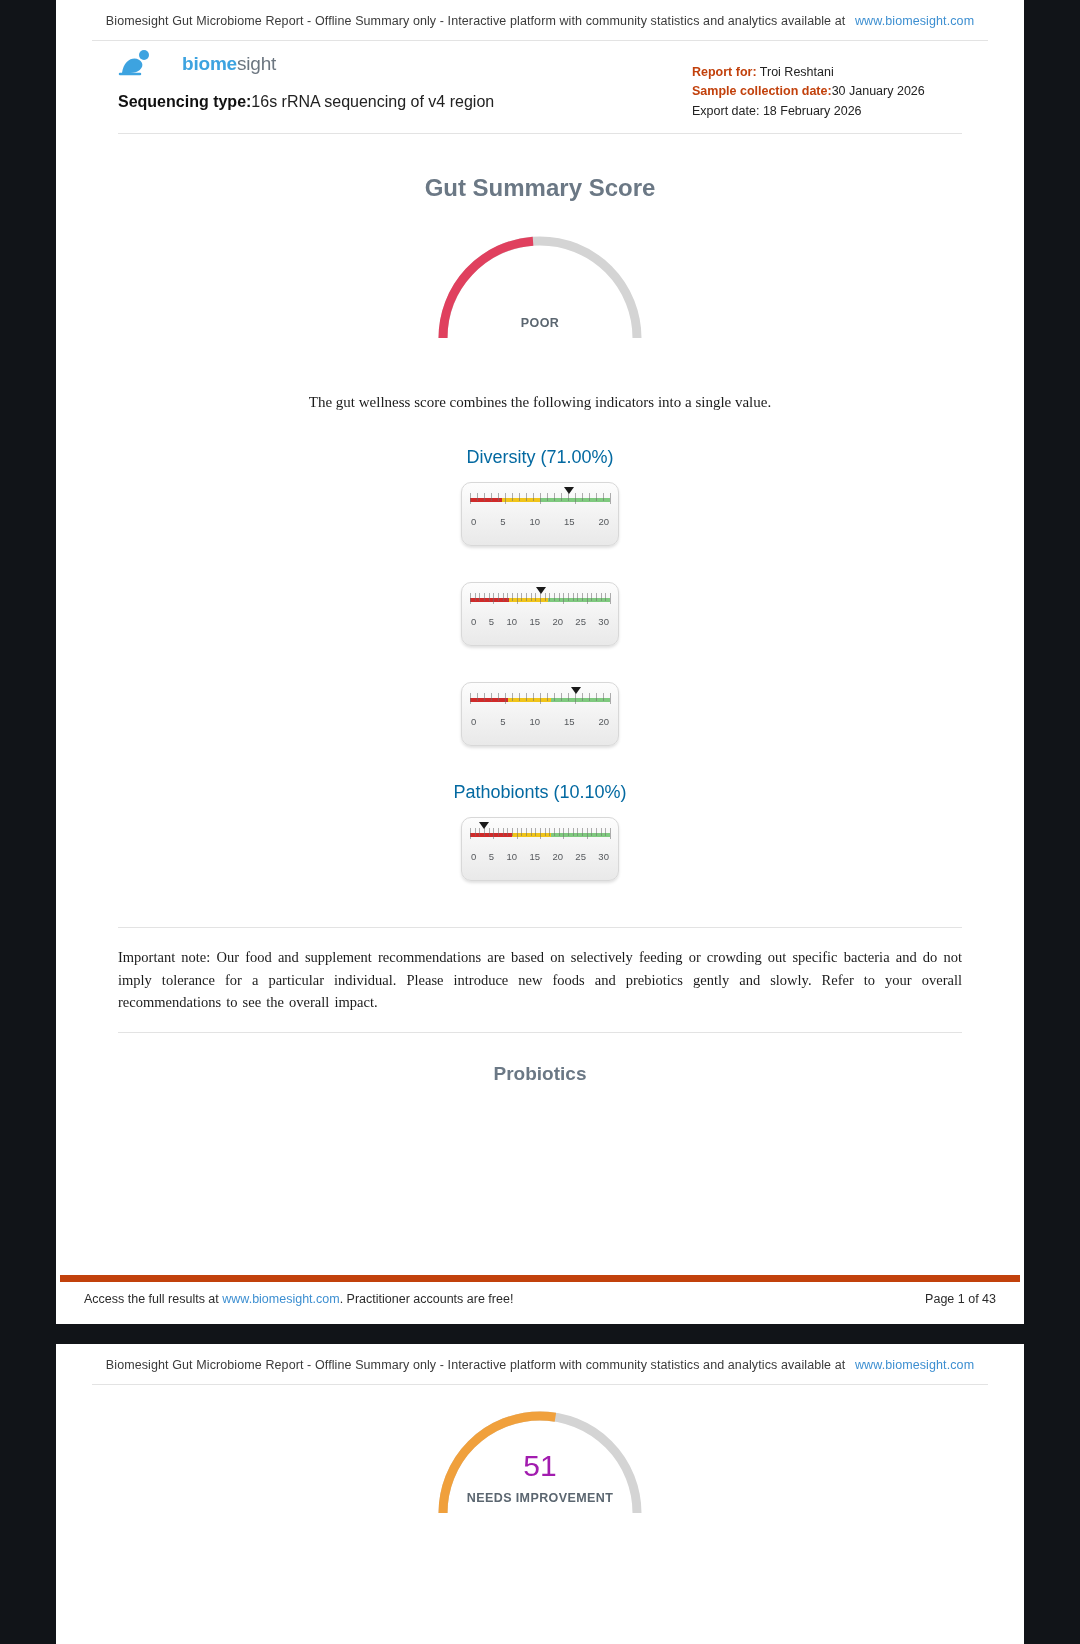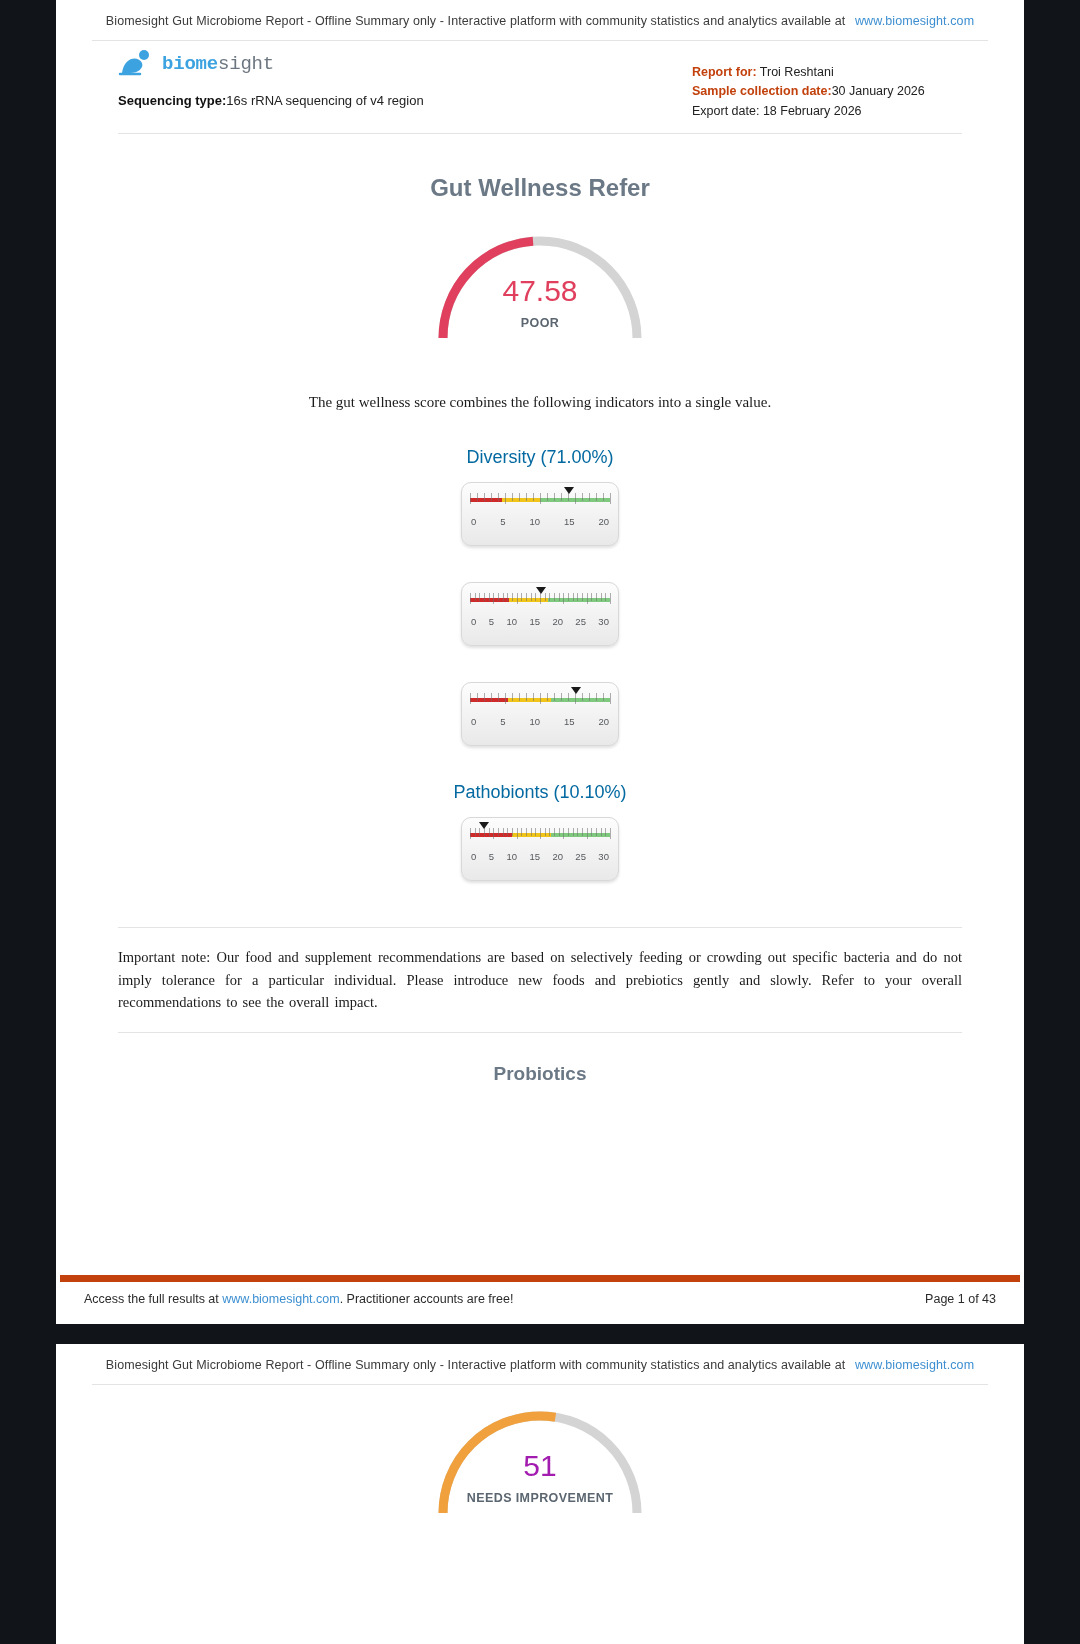--- a/index.html
+++ b/index.html
@@ -59,36 +59,35 @@
     margin: 0 62px;
     padding-bottom: 12px;
     border-bottom: 1px solid #e3e3e3;
   }
   .brand-block {
     padding-top: 8px;
   }
   .brand-logo {
     display: flex;
     align-items: center;
-    gap: 4px;
-    font-family: Liberation Mono, monospace;
+    gap: 24px;
   }
   .brand-mark {
     width: 40px;
     height: 30px;
     position: relative;
   }
   .brand-text {
     font-size: 19px;
     letter-spacing: -0.2px;
   }
   .brand-text .b1 { color: #3da3e0; font-weight: bold; }
   .brand-text .b2 { color: #6c7680; }
   .seq-line {
-    font-size: 13px;
+    font-size: 16px;
     color: #222;
     margin-top: 14px;
   }
   .seq-line b { color: #111; }
   .meta-block {
     font-size: 12.5px;
     color: #222;
     text-align: left;
     line-height: 1.55;
     padding-top: 22px;
@@ -261,28 +260,27 @@
         <div>
           <b>Sample collection date:</b><span>30 January 2026</span>
         </div>
         <div>
           <span>Export date:</span>
           <span>18 February 2026</span>
         </div>
       </div>
     </div>
 
-    <div class="section-title">Gut Wellness Refer</div>
+    <div class="section-title">Gut Summary Score</div>
 
     <div class="gauge-wrap">
       <svg class="gauge-svg" width="230" height="125" viewBox="0 0 230 125">
         <path id="gauge-bg" d="M 18 118 A 97 97 0 1 1 212 118" fill="none" stroke="#d4d4d4" stroke-width="9" stroke-linecap="butt"></path>
         <path id="gauge-fg" d="M 18 118 A 97 97 0 1 1 212 118" fill="none" stroke="#e0405e" stroke-width="9" stroke-linecap="butt" stroke-dasharray="304.8443603515625" stroke-dashoffset="159.79941369628907"></path>
       </svg>
-      <div class="gauge-value" id="gauge-value" style="color: rgb(224, 64, 94);">47.58</div>
       <div class="gauge-label">POOR</div>
     </div>
 
     <div class="blurb">The gut wellness score combines the following indicators into a single value.</div>
 
     <div id="indicators">
         <div class="indicator">
           <div class="indicator-title">Diversity (71.00%)</div>
           <div class="meter">
             <div class="meter-inner">

